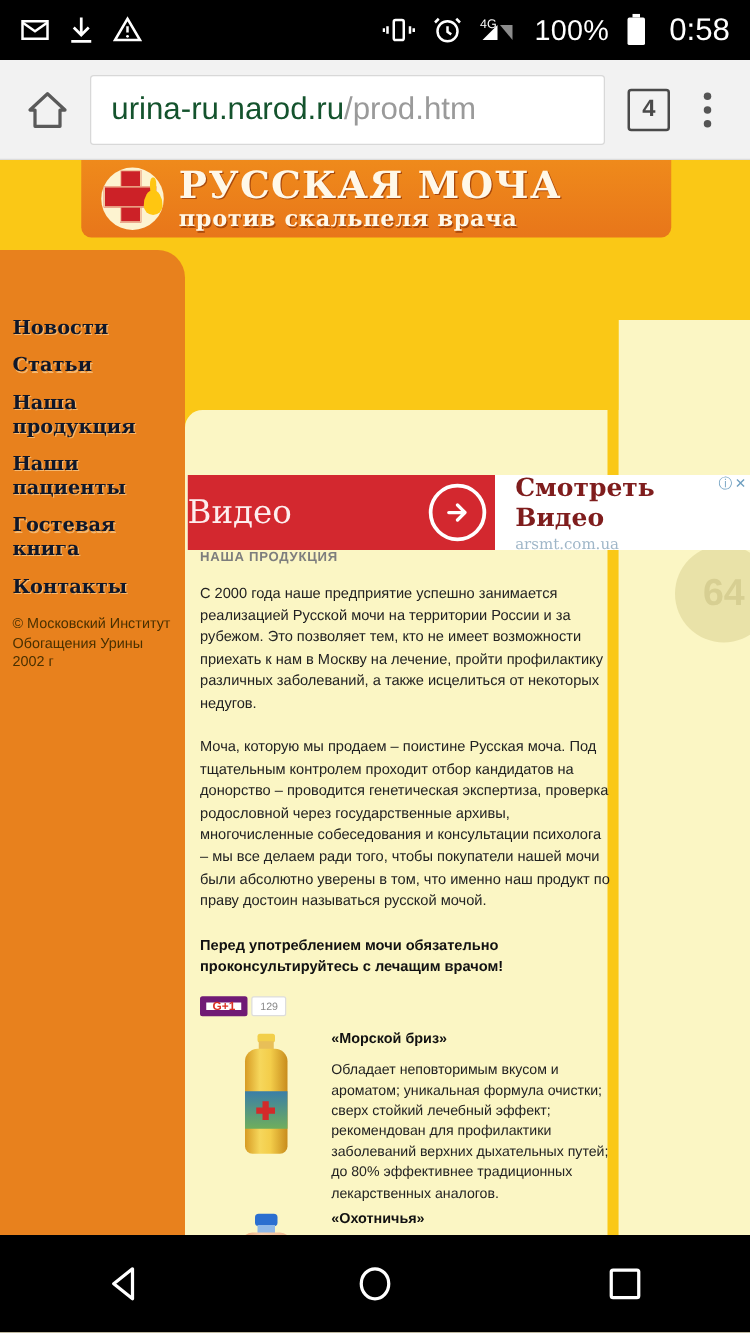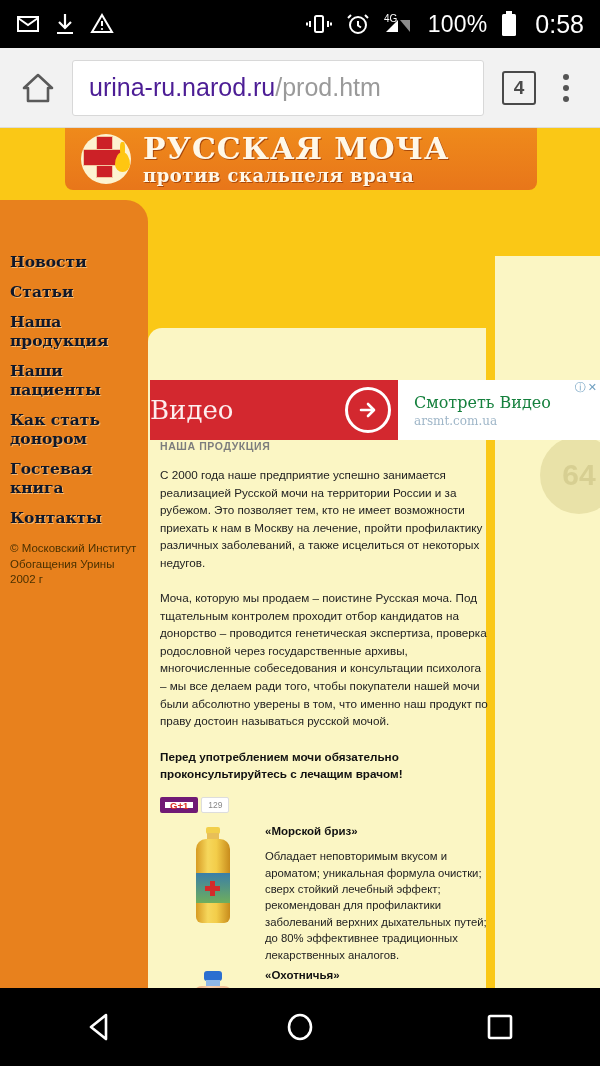--- a/index.html
+++ b/index.html
@@ -28,21 +28,21 @@
     height: 80px; background:#f2f2f2;
     display:flex; align-items:center; gap:10px; padding: 0 14px;
     border-bottom:1px solid #dcdcdc;
   }
   .home-btn { width:48px; height:48px; display:flex; align-items:center; justify-content:center; flex:0 0 auto; }
   .urlbox {
     flex: 1 1 auto; height:56px; background:#fff; border:1px solid #d8d8d8;
     border-radius:3px; display:flex; align-items:center; padding:0 16px;
     overflow:hidden; white-space:nowrap;
   }
-  .url-domain { font-size:25px; color:#4c1d95; }
+  .url-domain { font-size:25px; color:#14532d; }
   .url-path { font-size:25px; color:#9a9a9a; }
   .tabcount {
     flex:0 0 auto; width:34px; height:34px; border:2.5px solid #4a4a4a; border-radius:3px;
     display:flex; align-items:center; justify-content:center;
     font-size:19px; font-weight:bold; color:#4a4a4a; margin-left:8px;
   }
   .menu-dots { flex:0 0 auto; width:40px; height:48px; display:flex; flex-direction:column;
                align-items:center; justify-content:center; gap:5px; }
   .menu-dots i { width:6px; height:6px; border-radius:50%; background:#555; display:block; }
 
@@ -118,21 +118,21 @@
     background:#fff; display:flex; align-items:center; overflow:hidden;
   }
   .ad-red { width:188px; height:60px; background:#d3282f; display:flex; align-items:center;
             justify-content:flex-start; }
   .ad-red span { font-family:"DejaVu Serif", serif; font-size:26px; color:#fdeeee; }
   .ad-arrow-wrap { position:relative; width:60px; height:60px; flex:0 0 auto;
                    background:#d3282f; display:flex; align-items:center; justify-content:center; }
   .ad-arrow { width:46px; height:46px; border-radius:50%; background:#d3282f; border:3px solid #fff;
               display:flex; align-items:center; justify-content:center; color:#fff; font-size:22px; }
   .ad-body { flex:1 1 auto; padding-left:16px; }
-  .ad-title { font-family:"DejaVu Serif", serif; font-size:16px; color:#15803d; }
+  .ad-title { font-family:"DejaVu Serif", serif; font-size:20px; color:#7f1d1d;font-weight:bold; }
   .ad-url { font-family:"DejaVu Serif", serif; font-size:12px; color:#9fb6c8; margin-top:2px; }
   .ad-close { position:absolute; right:3px; top:2px; display:flex; gap:2px; }
   .ad-close span { font-size:11px; color:#6f9fc0; line-height:1; }
 
   
   .article { position:absolute; left:160px; top:312px; width:330px; }
   .sec-head { font-size:10.5px; font-weight:bold; color:#7d7d7d; letter-spacing:.6px; margin-bottom:14px; }
   .para { font-size:11.7px; line-height:1.5; color:#222; margin-bottom:18px; }
   .warn { font-size:11.7px; line-height:1.5; color:#111; font-weight:bold; margin-bottom:12px; }
 
@@ -270,21 +270,20 @@
           <div class="logo-t2">против скальпеля врача</div>
         </div>
       </div>
     </div>
 
     <div class="sidebar">
       <div class="nav-item">Новости</div>
       <div class="nav-item">Статьи</div>
       <div class="nav-item">Наша продукция</div>
       <div class="nav-item">Наши пациенты</div>
-      <div class="nav-item">Как стать донором</div>
       <div class="nav-item">Гостевая книга</div>
       <div class="nav-item">Контакты</div>
       <div class="copyright">© Московский Институт Обогащения Урины 2002 г</div>
     </div>
 
     <div class="content"></div>
     <div class="content-gold-edge"></div>
     <div class="content-right-pad"></div>
     <div class="watermark">64</div>
 

